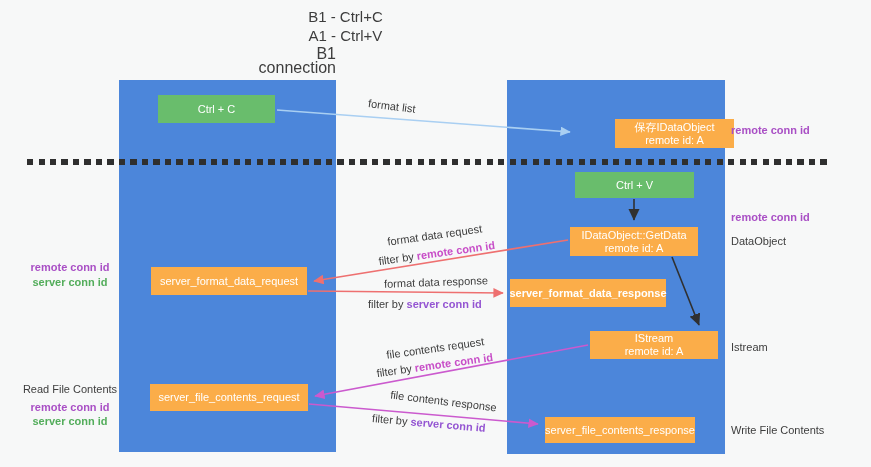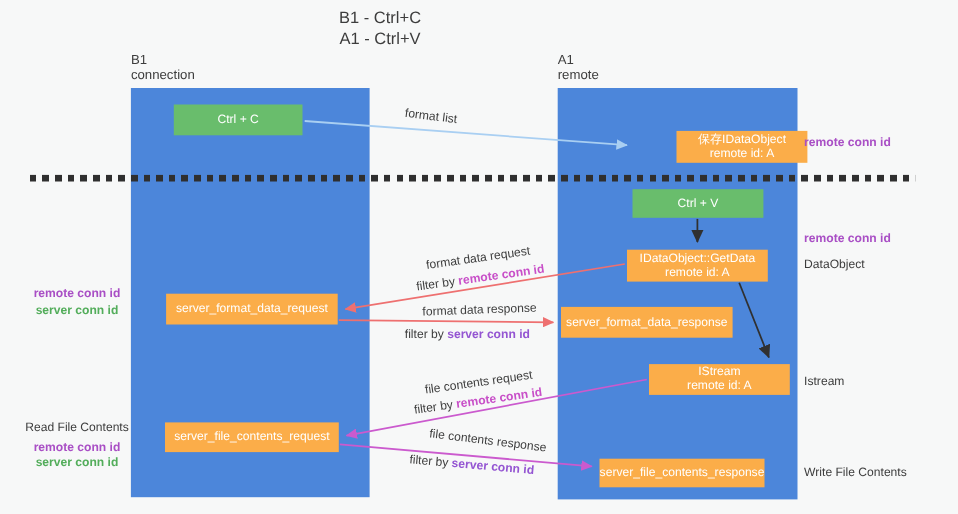--- a/index.html
+++ b/index.html
@@ -7,38 +7,38 @@
     --label-purple:#a94fc5; --label-green:#53ad5b; --label-magenta:#c84fc8;
     --label-violet:#9455d2; --arrow-blue:#a9cff2; --arrow-salmon:#ee7070;
     --arrow-magenta:#cb5ace; --arrow-black:#303030; --text-dark:#3d3d3d;
     --background:#f7f8f8;
   }
   html,body{margin:0;padding:0;}
   body{background:#fff;font-family:"Liberation Sans",sans-serif;}
   .canvas{position:relative;width:871px;height:467px;background:var(--background);overflow:hidden;}
   .title{position:absolute;left:0;top:7px;width:691px;text-align:center;
          font-size:15px;line-height:19px;color:var(--text-dark);}
-  .col-header{position:absolute;text-align:left;font-size:12px;line-height:14px;color:var(--text-dark);}
+  .col-header{position:absolute;text-align:right;font-size:16px;line-height:14px;color:var(--text-dark);}
   .col-header.left{left:119px;top:47px;width:217px;}
   .col-header.right{left:507px;top:47px;width:218px;}
   .column{position:absolute;background:var(--column-blue);}
   .column.left{left:119px;top:80px;width:217px;height:372px;}
   .column.right{left:507px;top:80px;width:218px;height:374px;}
   .dashed{position:absolute;left:27px;top:159px;width:805px;height:6px;
           background:repeating-linear-gradient(90deg,#2f2f2f 0 6px,transparent 6px 11.5px);}
   .box{position:absolute;display:flex;flex-direction:column;align-items:center;justify-content:center;
        color:#fff;font-size:11px;line-height:13px;text-align:center;white-space:nowrap;}
   .box.green{background:var(--box-green);justify-content:center;}
   .box.orange{background:var(--box-orange);}
   .b-ctrl-c{left:158px;top:95px;width:117px;height:28px;}
   .b-save{left:576px;top:119px;width:119px;height:29px;margin-left:39px;}
   .b-ctrl-v{left:575px;top:172px;width:119px;height:26px;}
   .b-getdata{left:570px;top:227px;width:128px;height:29px;}
   .b-fmt-req{left:151px;top:267px;width:156px;height:28px;}
-  .b-fmt-resp{left:510px;top:279px;width:156px;height:28px;}
+  .b-fmt-resp{left:510px;top:279px;width:156px;height:28px;font-weight:bold;}
   .b-istream{left:590px;top:331px;width:128px;height:28px;}
   .b-file-req{left:150px;top:384px;width:158px;height:27px;}
   .b-file-resp{left:545px;top:417px;width:150px;height:26px;}
   .flow-label{position:absolute;font-size:11px;color:var(--text-dark);white-space:nowrap;}
   .side-label{position:absolute;font-size:11px;white-space:nowrap;}
   .purple{color:var(--label-purple);font-weight:bold;}
   .greenlbl{color:var(--label-green);font-weight:bold;}
   .magenta{color:var(--label-magenta);font-weight:bold;}
   .violet{color:var(--label-violet);font-weight:bold;}
   .dark{color:var(--text-dark);}
@@ -60,24 +60,20 @@
 <div class="canvas">
 
   <div class="title">
     <div>B1 - Ctrl+C</div>
     <div>A1 - Ctrl+V</div>
   </div>
 
   <div class="col-header left">
     <div>B1</div>
     <div>connection</div>
-  </div>
-  <div class="col-header right">
-    <div>A1</div>
-    <div>remote</div>
   </div>
 
   <div class="column left"></div>
   <div class="column right"></div>
 
   <div class="dashed"></div>
 
   <svg class="arrows" width="871" height="467">
     <defs>
       <marker id="mBlue" markerWidth="6.5" markerHeight="6" refX="6" refY="3" orient="auto">

